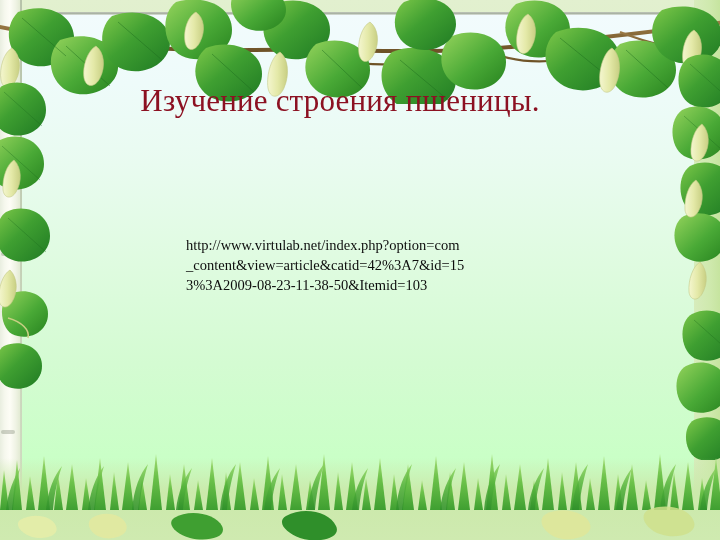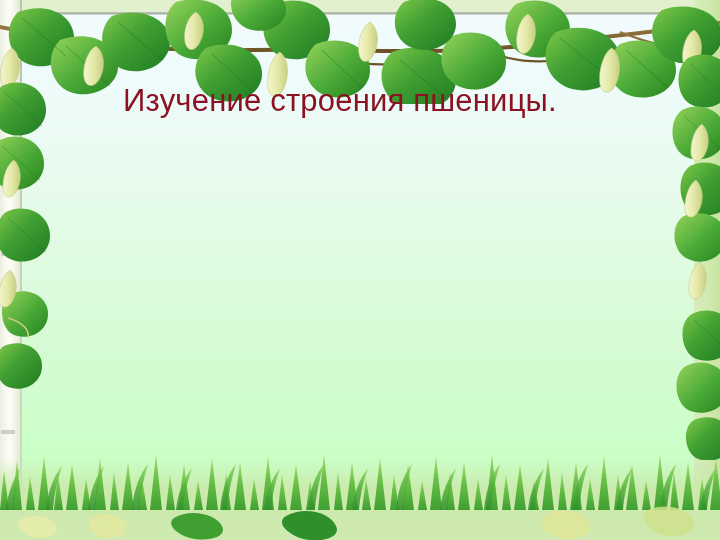--- a/index.html
+++ b/index.html
@@ -125,21 +125,21 @@
   }
 
   
   .title-block {
     position: absolute;
     left: 40px;
     top: 78px;
     width: 600px;
     text-align: center;
     color: #8c1122;
-    font-family: Liberation Sans, sans-serif;
+    font-family: Liberation Serif, serif;
     font-size: 31px;
     line-height: 45px;
     letter-spacing: .2px;
     white-space: nowrap;
   }
   .title-line { display: block; }
 
   .url-block {
     position: absolute;
     left: 186px;
@@ -375,14 +375,19 @@
     <path d="M286 20 C 304 10, 330 16, 336 30 C 342 42, 318 48, 300 42 C 286 37, 276 26, 286 20 Z" fill="#2f8f2a"></path>
     <path d="M546 18 C 562 10, 586 16, 590 28 C 594 40, 572 46, 558 42 C 544 38, 536 24, 546 18 Z" fill="#dfe79a" opacity=".9"></path>
     <path d="M648 14 C 666 6, 690 12, 694 26 C 698 38, 676 44, 660 38 C 646 33, 638 20, 648 14 Z" fill="#cfe08c" opacity=".85"></path>
     <path d="M20 24 C 34 16, 52 20, 56 30 C 60 40, 44 44, 32 41 C 22 38, 14 29, 20 24 Z" fill="#e6eda8" opacity=".85"></path>
   </svg>
 
   <div class="title-block">
     <span class="title-line">Изучение строения пшеницы.</span>
   </div>
 
+  <div class="url-block">
+    <span class="url-line">http://www.virtulab.net/index.php?option=com</span>
+    <span class="url-line">_content&amp;view=article&amp;catid=42%3A7&amp;id=15</span>
+    <span class="url-line">3%3A2009-08-23-11-38-50&amp;Itemid=103</span>
+  </div>
 
 </div>
 
 </body></html>

